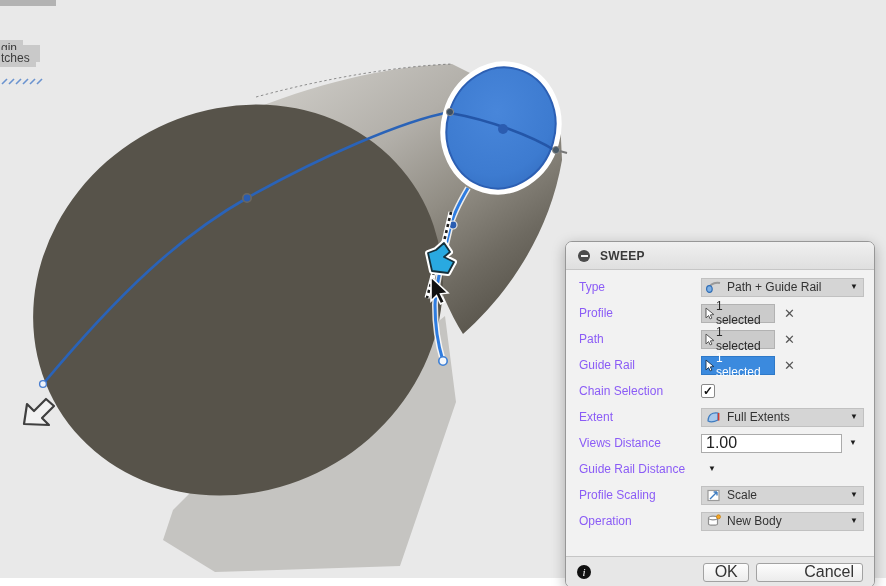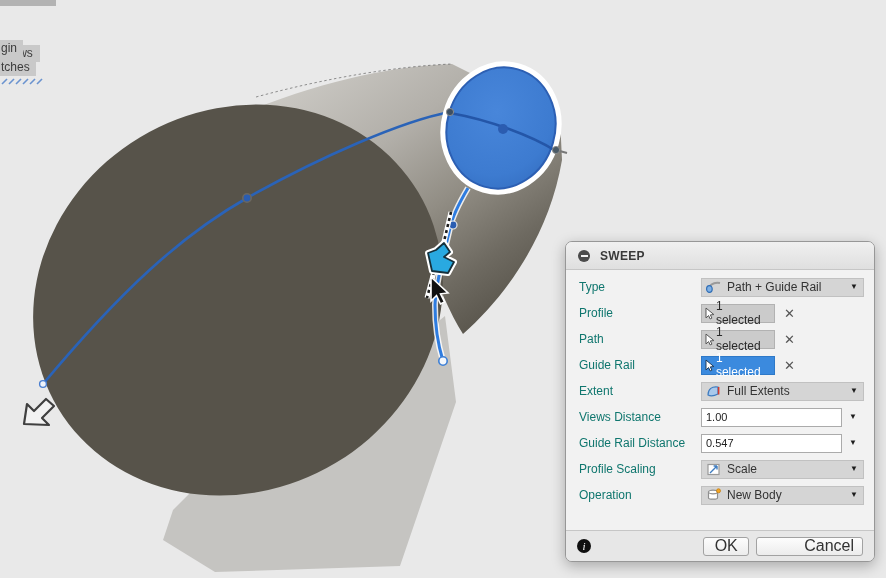--- a/index.html
+++ b/index.html
@@ -51,21 +51,21 @@
     width:12px; height:12px; border-radius:50%;
     background:#4b4b4b; position:relative; flex:0 0 auto;
   }
   .collapse-btn::after {
     content:""; position:absolute; left:2.5px; top:5px;
     width:7px; height:2px; background:#f2f2f2;
   }
   .dlg-title { font-weight:bold; color:#3a3a3a; letter-spacing:0.3px; }
   .dlg-body { padding:4px 10px 22px 13px; }
   .row { height:26px; display:flex; align-items:center; }
-  .row-label { flex:0 0 122px; color:#0f766e; }
+  .row-label { flex:0 0 122px; color:#8b5cf6; }
   .ctrl { flex:1; display:flex; align-items:center; }
   .dd {
     flex:1; height:19px;
     background:#d5d5d5;
     border:1px solid #c1c1c1;
     display:flex; align-items:center; gap:5px;
     padding:0 5px 0 4px;
     text-align:center;
   }
   .dd .tri { margin-left:auto; }
@@ -86,21 +86,21 @@
   .checkbox {
     width:14px; height:14px; background:#ffffff;
     border:1px solid #8a8a8a; border-radius:2px;
     display:flex; align-items:center; justify-content:center;
     font-size:12px; color:#111; font-weight:bold;
   }
   .txt-input {
     width:141px; height:19px;
     background:#ffffff; border:1px solid #ababab;
     font-family:"Liberation Sans", sans-serif;
-    font-size:11px; color:#222; padding:0 4px;
+    font-size:16px; color:#222; padding:0 4px;
   }
   .input-tri { margin-left:7px; }
   .dlg-footer {
     height:31px;
     background:#e7e7e7;
     border-top:1px solid #c6c6c6;
     border-radius:0 0 6px 6px;
     display:flex; align-items:center;
     padding:0 11px;
   }
@@ -194,21 +194,21 @@
     </g>
   </svg>
 
   <div class="topbar-fragment"></div>
   <div class="chip" style="top:17px; padding-right:7px;margin-top:28px;">
     <span>Views</span>
   </div>
   <div class="chip" style="top:40px;">
     <span>gin</span>
   </div>
-  <div class="chip" style="top:59px;">
+  <div class="chip" style="top:50px;">
     <span>tches</span>
   </div>
   <svg class="hatch" style="top:78px;" width="46" height="7" viewBox="0 0 46 7">
     <g stroke="#6a93cf" stroke-width="1.6">
       <line x1="1" y1="6" x2="6" y2="1"></line>
         <line x1="8" y1="6" x2="13" y2="1"></line>
       <line x1="15" y1="6" x2="20" y2="1"></line>
         <line x1="22" y1="6" x2="27" y2="1"></line>
       <line x1="29" y1="6" x2="34" y2="1"></line>
         <line x1="36" y1="6" x2="41" y2="1"></line>
@@ -270,20 +270,28 @@
         <div class="sel-chip active">
           <svg width="11" height="13" viewBox="0 0 11 13">
             <path d="M1,1 L1,11 L3.6,8.6 L5.2,12 L7,11.2 L5.4,7.9 L9,7.6 Z" fill="#ffffff" stroke="#1e3a57" stroke-width="1"></path>
           </svg>
           <span>1 selected</span>
         </div>
         <span class="xbtn">✕</span>
       </div>
     </div>
 
+    <div class="row">
+      <span class="row-label">Chain Selection</span>
+      <div class="ctrl">
+        <span class="checkbox">
+          <span>✓</span>
+        </span>
+      </div>
+    </div>
 
     <div class="row">
       <span class="row-label">Extent</span>
       <div class="ctrl">
         <div class="dd">
           <svg class="mini-icon" viewBox="0 0 16 14">
             <path d="M2,11 C2,5 6,2 12,3 L12,10 C8,12 4,12 2,11 Z" fill="#a9c9ec" stroke="#3e7cc0" stroke-width="1.2"></path>
             <line x1="12.6" y1="3" x2="12.6" y2="10.5" stroke="#d23b2f" stroke-width="1.6"></line>
           </svg>
           <span>Full Extents</span>
@@ -296,21 +304,20 @@
       <span class="row-label">Views Distance</span>
       <div class="ctrl">
         <input class="txt-input" readonly="" value="1.00" style="">
         <span class="tri input-tri">▼</span>
       </div>
     </div>
 
     <div class="row">
       <span class="row-label">Guide Rail Distance</span>
       <div class="ctrl">
-        <input class="txt-input" readonly="" value="0.547" style="">
         <span class="tri input-tri">▼</span>
       </div>
     </div>
 
     <div class="row">
       <span class="row-label">Profile Scaling</span>
       <div class="ctrl">
         <div class="dd">
           <svg class="mini-icon" viewBox="0 0 16 14">
             <rect x="2" y="2.5" width="11" height="10" fill="#ffffff" stroke="#9a9a9a" stroke-width="1.2"></rect>

